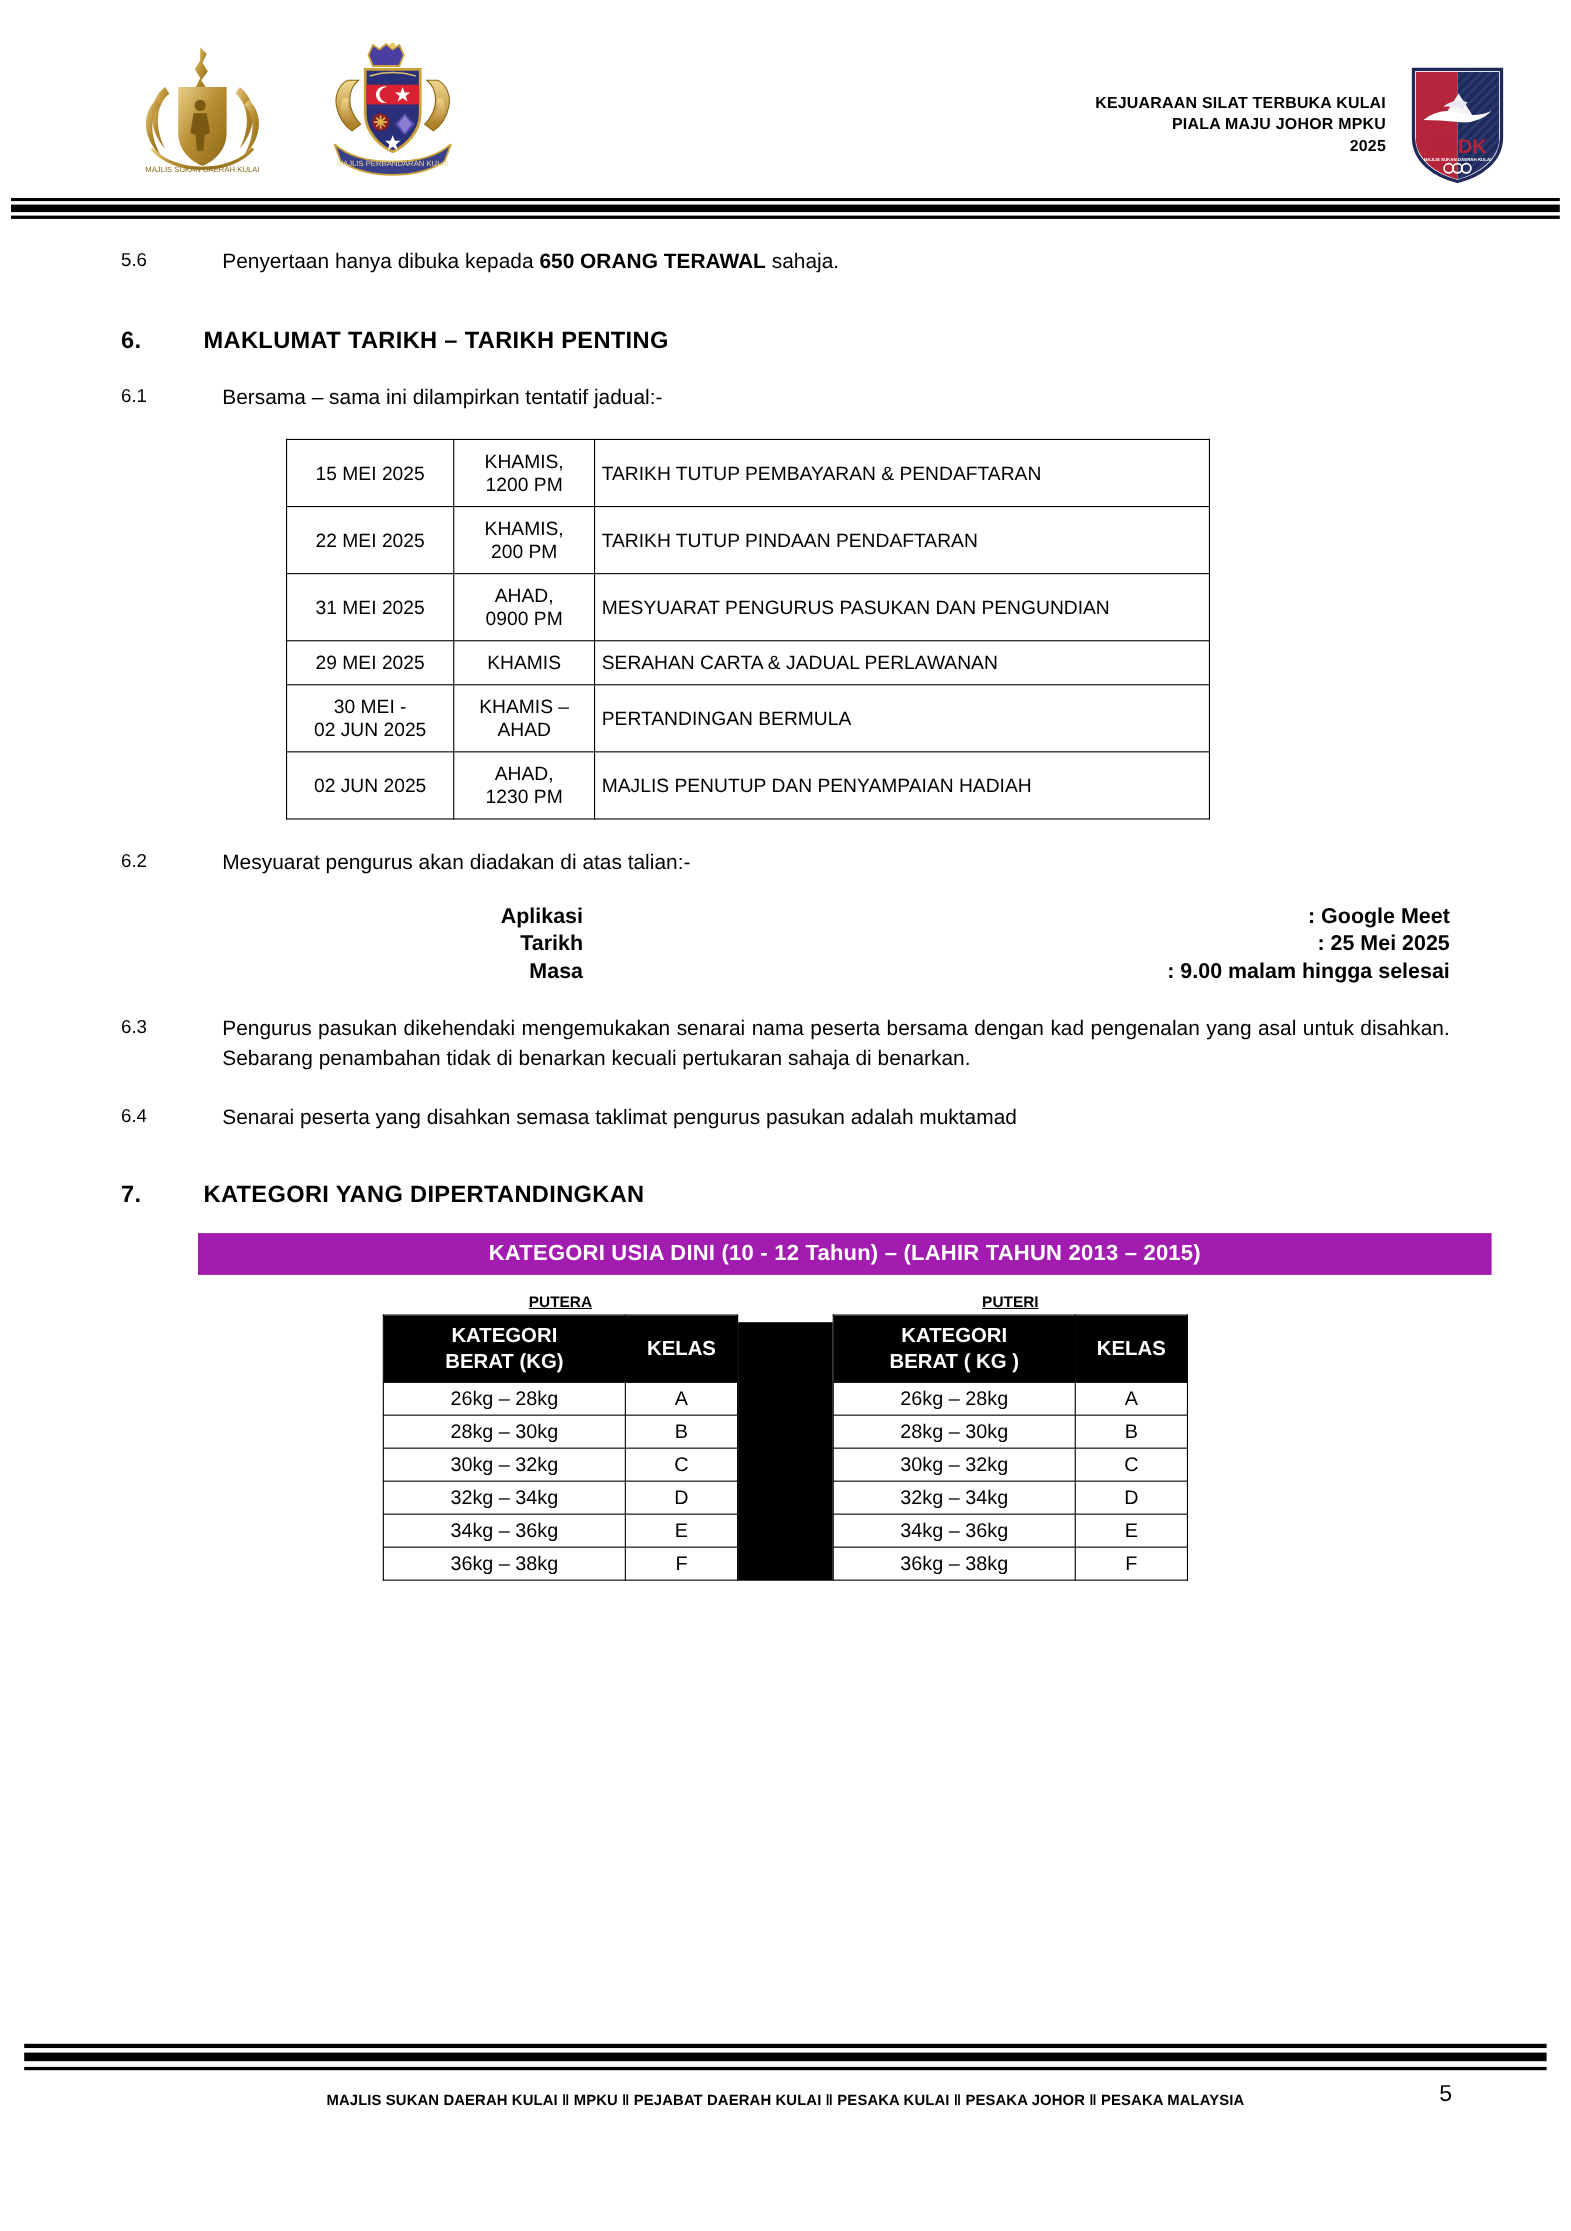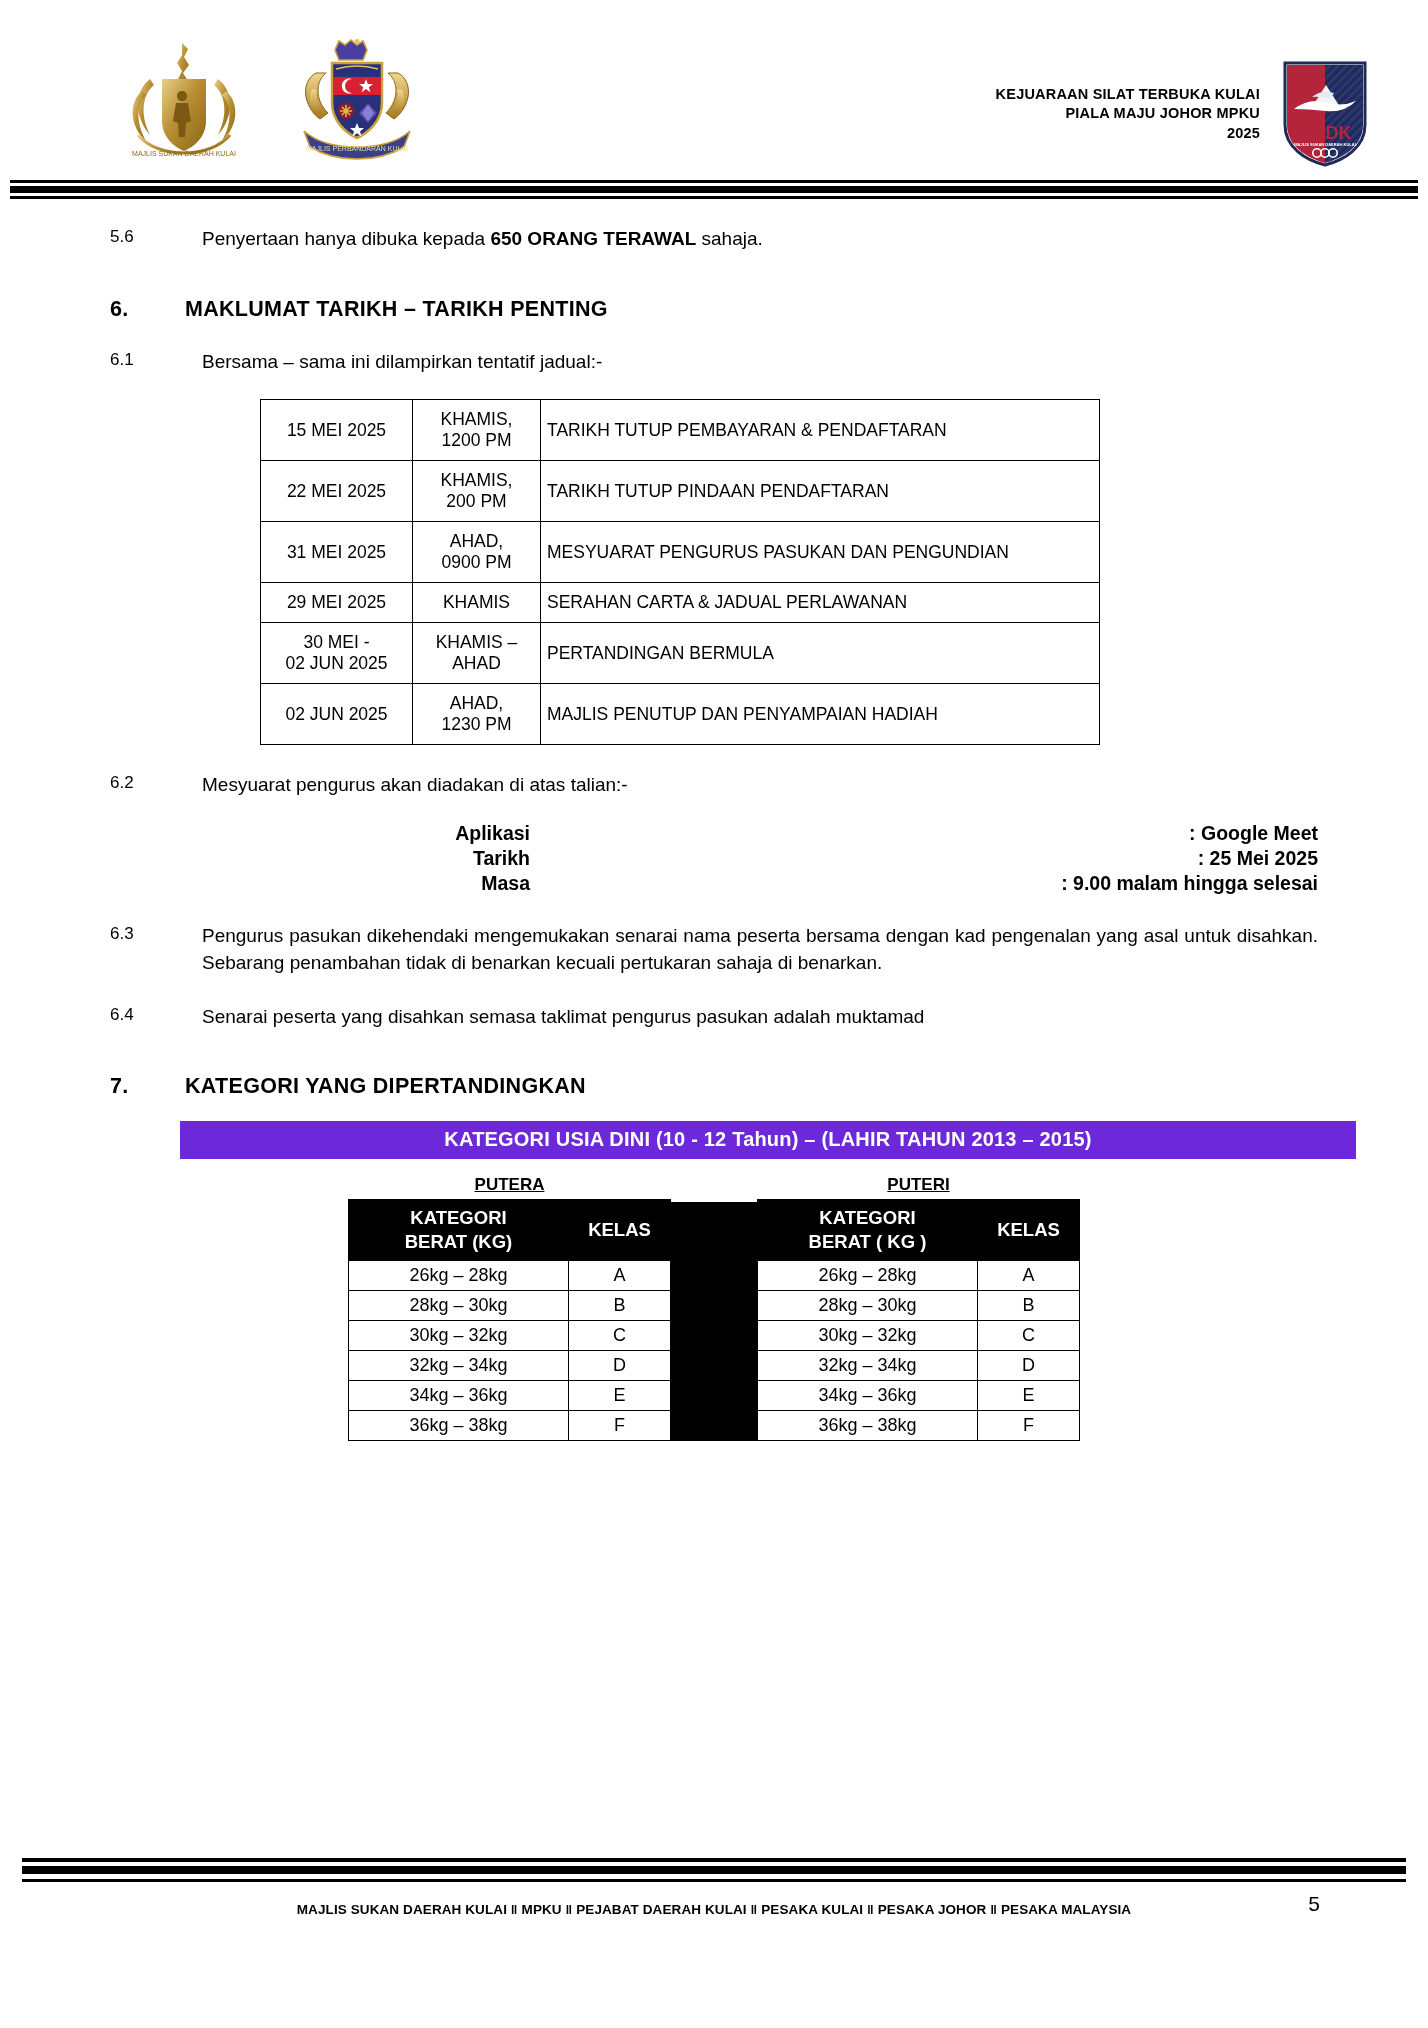--- a/index.html
+++ b/index.html
@@ -122,41 +122,41 @@
     font-size: 19.5px;
     line-height: 1.28;
   }
   .meet-row { display: flex; text-align: right; }
   .meet-label { width: 130px; flex: 0 0 130px; }
   .meet-value { flex: 1; }
 
   
   .cat-banner {
     margin: 22px 72px 0 180px;
-    background: #6d28d9;
+    background: #a21caf;
     color: #fff;
     text-align: center;
     font-weight: bold;
     font-size: 20px;
     padding: 7px 0 8px 0;
     letter-spacing: 0.2px;
   }
 
   
   .weight-area {
     margin-top: 16px;
     display: flex;
     justify-content: center;
     gap: 0;
   }
   .weight-side { position: relative; }
   .side-title {
     text-align: center;
     font-weight: bold;
-    font-size: 17px;
+    font-size: 14px;
     text-decoration: underline;
     padding-bottom: 4px;
   }
   table.weights {
     border-collapse: collapse;
     font-size: 18px;
   }
   table.weights th {
     background: #000;
     color: #fff;

